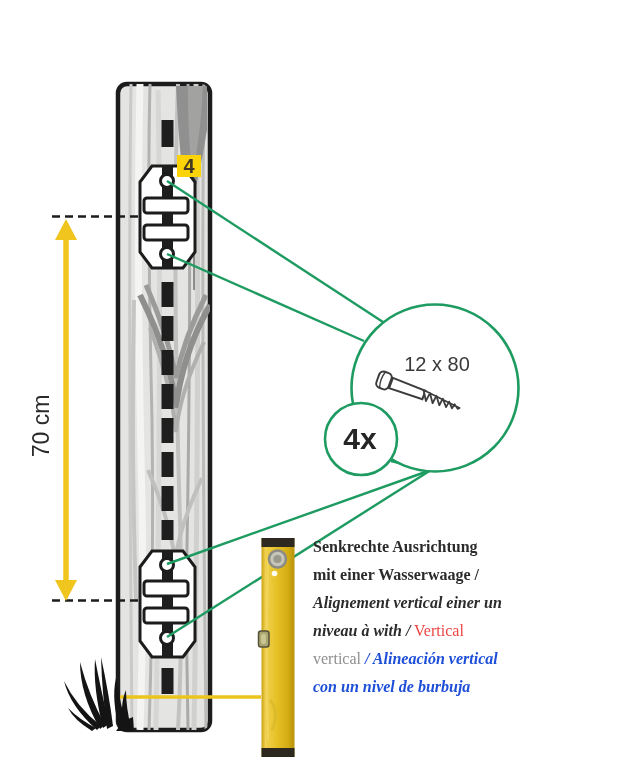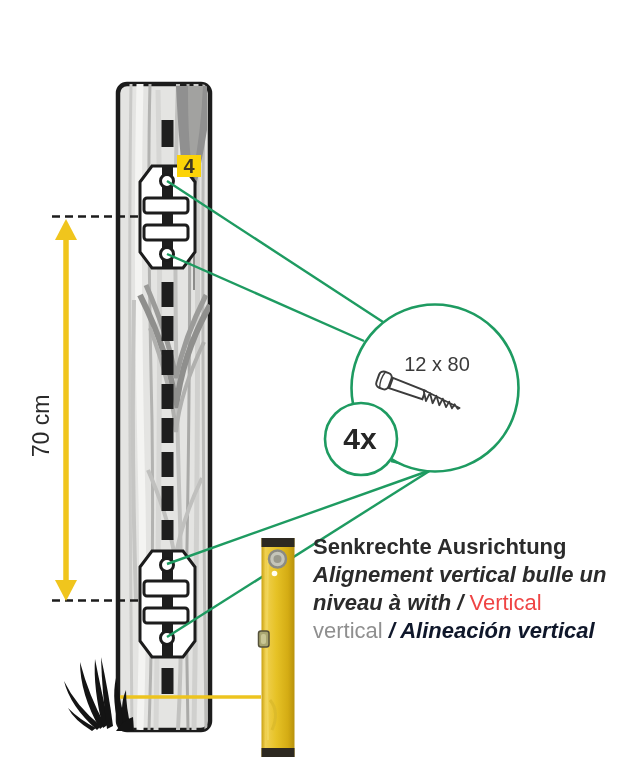--- a/index.html
+++ b/index.html
@@ -1,27 +1,27 @@
 <!DOCTYPE html>
 <html><head>
 <meta charset="utf-8">
 <style>
   html,body{margin:0;padding:0;background:#ffffff;}
   .canvas{position:relative;width:631px;height:778px;background:#ffffff;overflow:hidden;
           font-family:"Liberation Sans",sans-serif;}
   .canvas svg{position:absolute;left:0;top:0;}
   svg text{font-family:"Liberation Sans",sans-serif;}
   .caption{position:absolute;left:313px;top:533px;width:300px;
-           font-size:22px;line-height:28px;letter-spacing:0px;}
+           font-size:16px;line-height:28px;letter-spacing:0px;font-family:Liberation Serif, serif;}
   .caption .ln{white-space:nowrap;}
   .seg-de{font-weight:bold;color:#2b2b2b;}
   .seg-fr{font-weight:bold;font-style:italic;color:#2b2b2b;}
   .seg-en{font-weight:normal;color:#ef4444;}
   .seg-nl{font-weight:normal;color:#8f8f8f;}
-  .seg-es{font-weight:bold;font-style:italic;color:#0f172a;}
+  .seg-es{font-weight:bold;font-style:italic;color:#1d4ed8;}
   .seg-sep{font-weight:bold;color:#2b2b2b;}
 </style>
 </head>
 <body>
 
 <div class="canvas">
 
 <svg width="631" height="778" viewBox="0 0 631 778">
   <defs>
     <clipPath id="postClip">
@@ -148,18 +148,20 @@
   </g>
 
   <g>
     <circle cx="361" cy="439" r="36" fill="#ffffff" stroke="#1e9b61" stroke-width="2.6"></circle>
     <text x="360" y="449" text-anchor="middle" font-size="30" font-weight="bold" fill="#262626">4x</text>
   </g>
 </svg>
 
 <div class="caption">
   <div class="ln"><span class="seg-de">Senkrechte Ausrichtung</span></div>
-  <div class="ln"><span class="seg-fr">Alignement vertical bulle un</span></div>
+  <div class="ln"><span class="seg-de">mit einer Wasserwaage /</span></div>
+  <div class="ln"><span class="seg-fr">Alignement vertical einer un</span></div>
   <div class="ln"><span class="seg-fr">niveau à with /</span><span class="seg-en"> Vertical</span></div>
   <div class="ln"><span class="seg-nl">vertical </span><span class="seg-es">/ Alineación vertical</span></div>
+  <div class="ln"><span class="seg-es">con un nivel de burbuja</span></div>
 </div>
 
 </div>
 
 </body></html>

